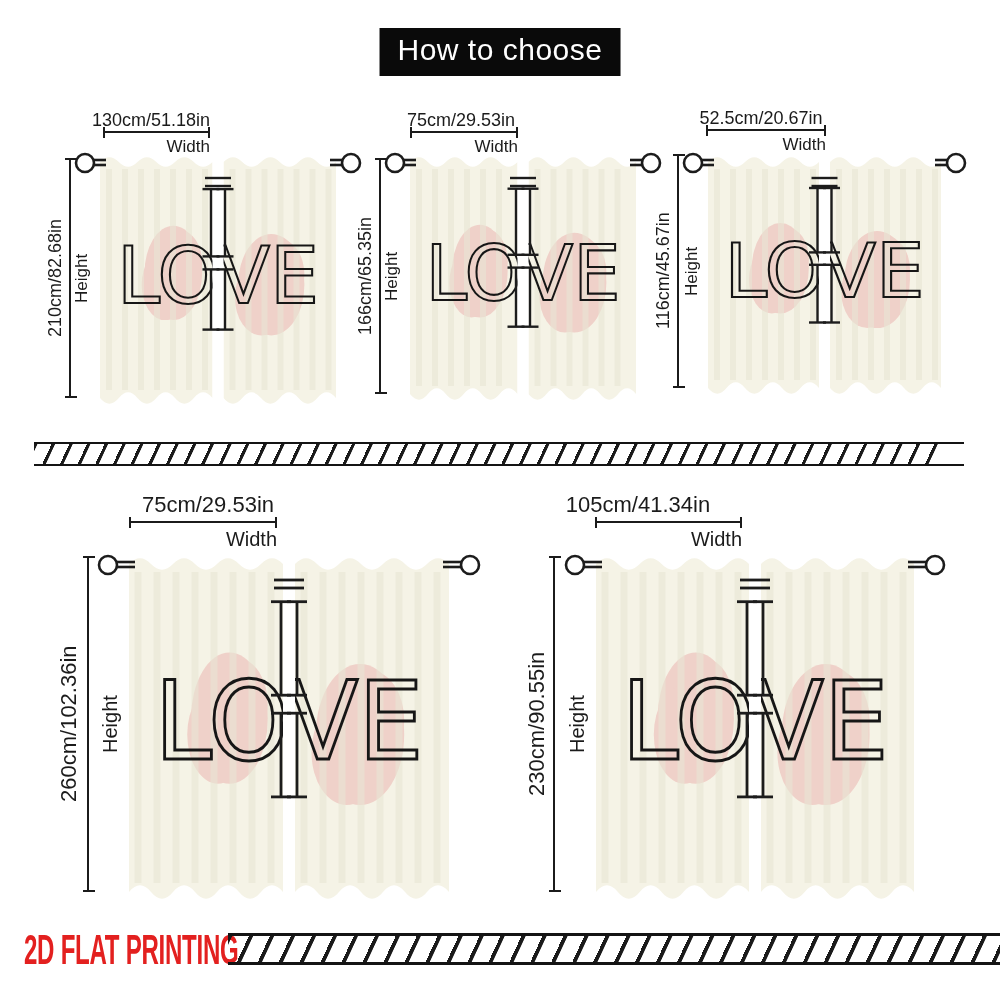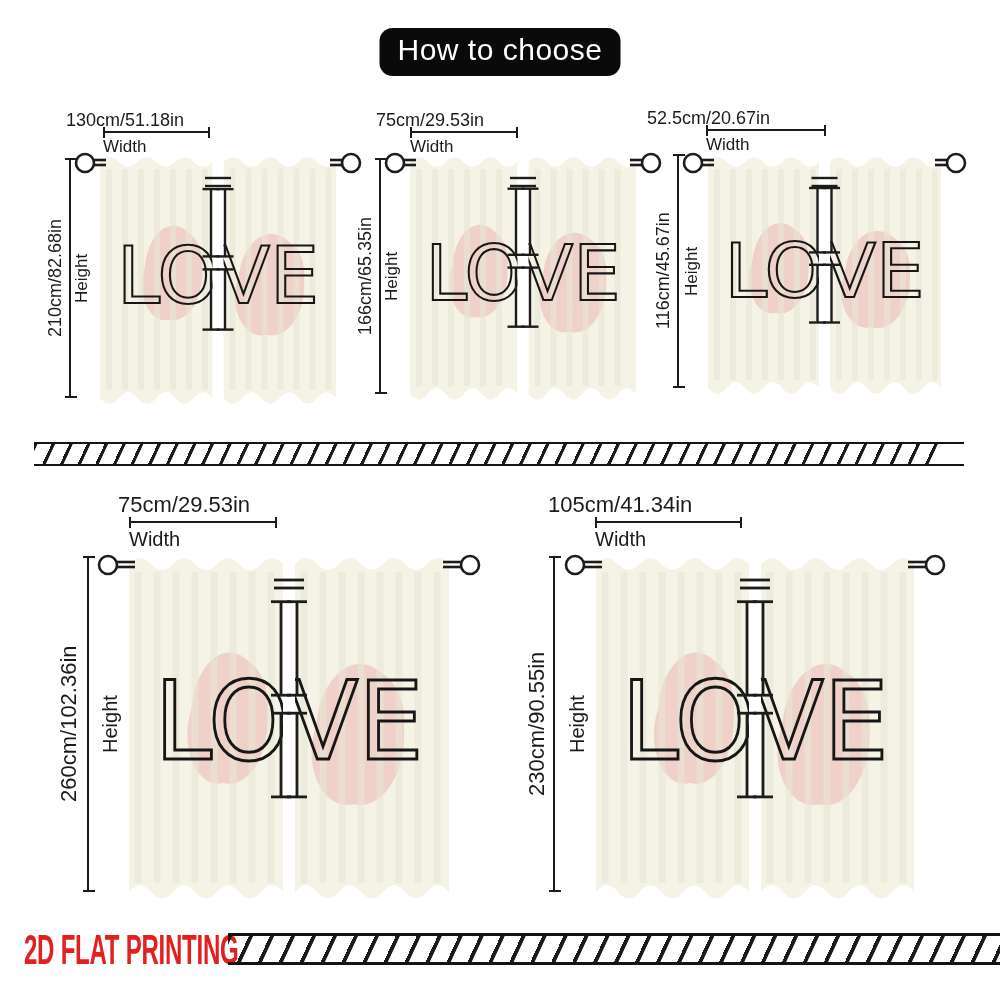--- a/index.html
+++ b/index.html
@@ -1,22 +1,22 @@
 <!DOCTYPE html>
 <html><head>
 <meta charset="utf-8">
 <style>
   html,body{margin:0;padding:0;background:#fff;}
   #canvas{position:relative;width:1000px;height:1000px;background:#ffffff;overflow:hidden;
           font-family:"Liberation Sans",sans-serif;color:#1b1b1b;}
   .title{position:absolute;left:50%;top:28px;transform:translateX(-50%);
          background:#0a0a0a;color:#fff;font-size:30px;font-weight:500;
-         padding:5px 18px 9px;border-radius:13px;letter-spacing:.5px;white-space:nowrap;}
-  .dim-value{position:absolute;text-align:left;font-size:18px;font-weight:500;white-space:nowrap;}
-  .dim-word{position:absolute;text-align:left;font-size:17px;font-weight:500;white-space:nowrap;}
+         padding:5px 18px 9px;border-radius:0;letter-spacing:.5px;white-space:nowrap;}
+  .dim-value{position:absolute;text-align:center;font-size:18px;font-weight:500;white-space:nowrap;}
+  .dim-word{position:absolute;text-align:right;font-size:17px;font-weight:500;white-space:nowrap;}
   .lg{font-size:22px;} .lgw{font-size:20px;}
   .hline{position:absolute;border-top:2px solid #1b1b1b;}
   .hline::before,.hline::after{content:"";position:absolute;top:-6px;width:2px;height:11px;background:#1b1b1b;}
   .hline::before{left:0;} .hline::after{right:0;}
   .vline{position:absolute;border-left:2px solid #1b1b1b;}
   .vline::before,.vline::after{content:"";position:absolute;left:-6px;height:2px;width:12px;background:#1b1b1b;}
   .vline::before{top:0;} .vline::after{bottom:0;}
   .vtext{position:absolute;writing-mode:vertical-rl;transform:rotate(180deg);text-align:center;}
   svg.curtain{position:absolute;display:block;}
   .bar{position:absolute;border-top:2.5px solid #141414;border-bottom:2.5px solid #141414;
@@ -162,21 +162,21 @@
           <line x1="20" y1="12" x2="32" y2="12"></line>
           <line x1="20" y1="17" x2="32" y2="17"></line>
           <circle cx="267" cy="15" r="9"></circle>
           <line x1="258" y1="12" x2="246" y2="12"></line>
           <line x1="258" y1="17" x2="246" y2="17"></line>
         </g>
       </svg>
   </section>
 
   <section>
-    <div class="dim-value" style="left:647px;top:108px;width:170px">52.5cm/20.67in</div>
+    <div class="dim-value" style="left:676px;top:108px;width:170px">52.5cm/20.67in</div>
     <div class="hline" style="left:706px;top:129px;width:120px"></div>
     <div class="dim-word" style="left:706px;top:135px;width:120px">Width</div>
     <div class="vline" style="left:677px;top:154px;height:234px"></div>
     <div class="vtext dim-value" style="left:652px;top:154px;height:234px;width:22px;line-height:22px">116cm/45.67in</div>
     <div class="vtext dim-word" style="left:683px;top:154px;height:234px;width:18px;line-height:18px">Height</div>
     <svg class="curtain" style="left:682px;top:148px" viewBox="0 0 285 250" width="285" height="250">
         <path d="M26 14Q35.3 4.5 44.5 14Q53.8 23.5 63.0 14Q72.3 4.5 81.5 14Q90.8 23.5 100.0 14Q109.3 4.5 118.5 14Q127.8 23.5 137.0 14L137 240Q127.8 228.6 118.5 240Q109.3 251.4 100.0 240Q90.8 228.6 81.5 240Q72.3 251.4 63.0 240Q53.8 228.6 44.5 240Q35.3 251.4 26.0 240Z" fill="#f5f3e6"></path>
         <path d="M148 14Q157.3 4.5 166.5 14Q175.8 23.5 185.0 14Q194.3 4.5 203.5 14Q212.8 23.5 222.0 14Q231.3 4.5 240.5 14Q249.8 23.5 259.0 14L259 240Q249.8 228.6 240.5 240Q231.3 251.4 222.0 240Q212.8 228.6 203.5 240Q194.3 251.4 185.0 240Q175.8 228.6 166.5 240Q157.3 251.4 148.0 240Z" fill="#f5f3e6"></path>
         <g fill="#efccc4" opacity="0.85">
           <ellipse cx="98.325" cy="120.22" rx="28.5" ry="45.2"></ellipse>

